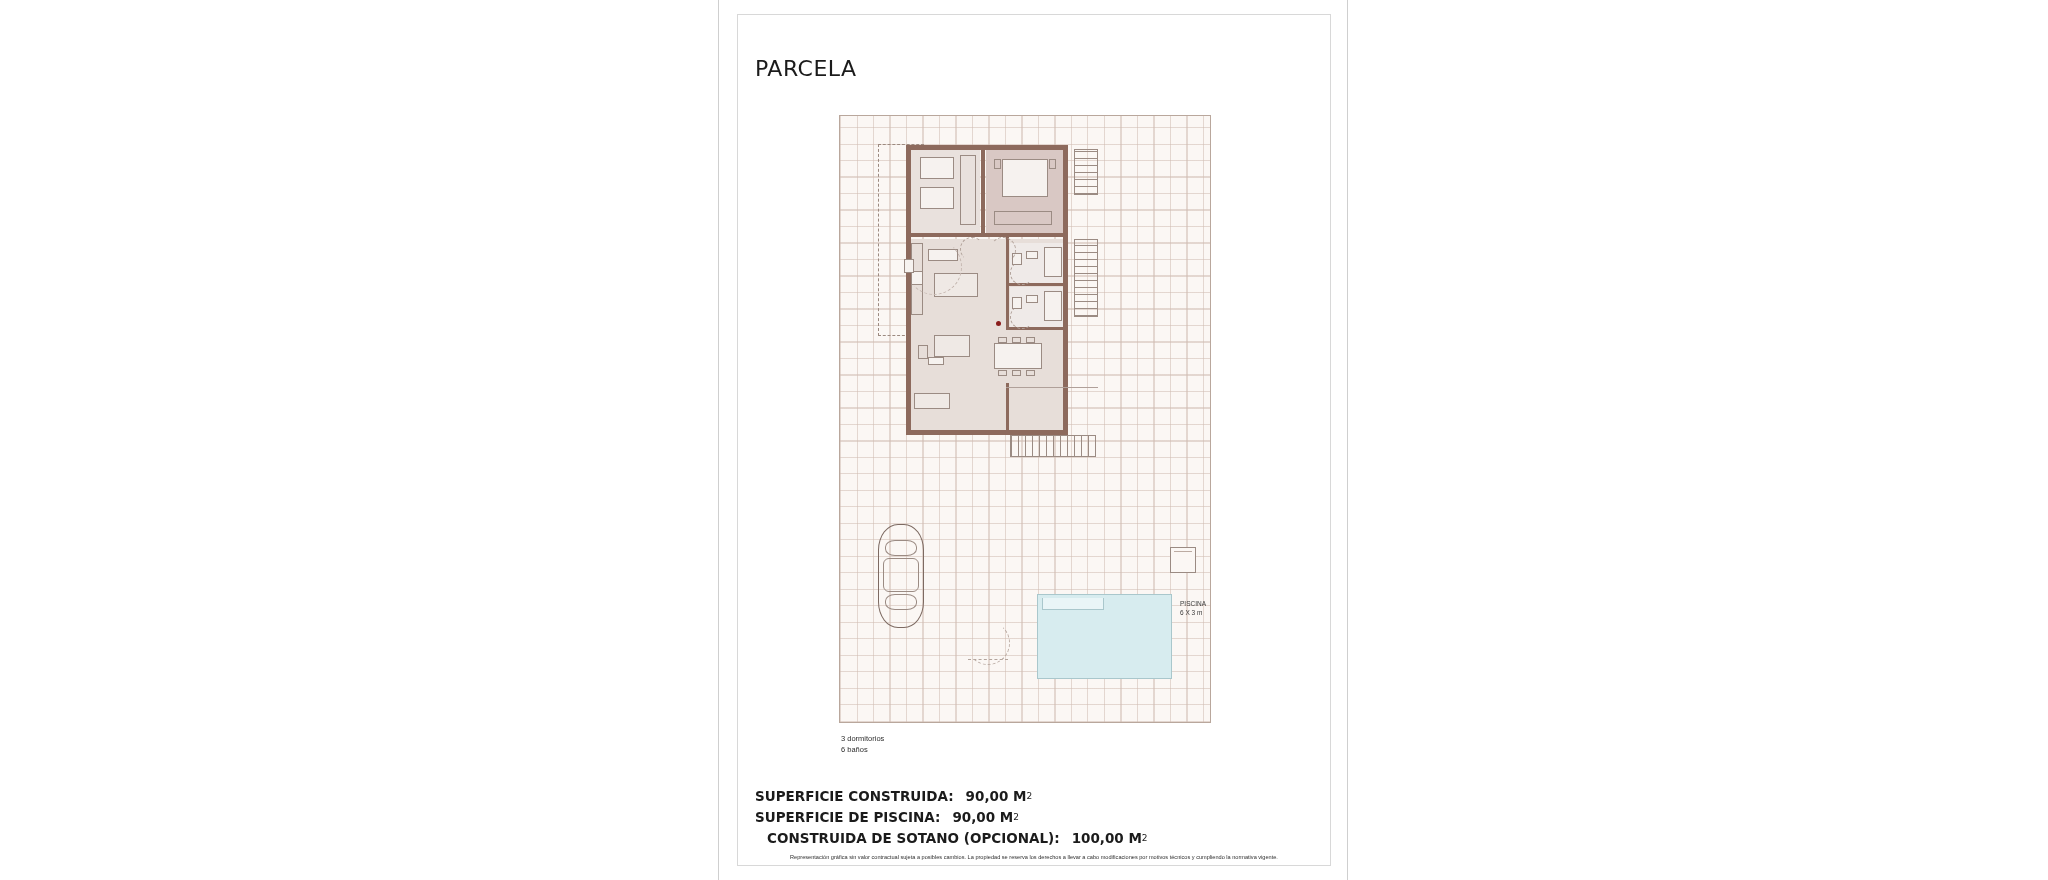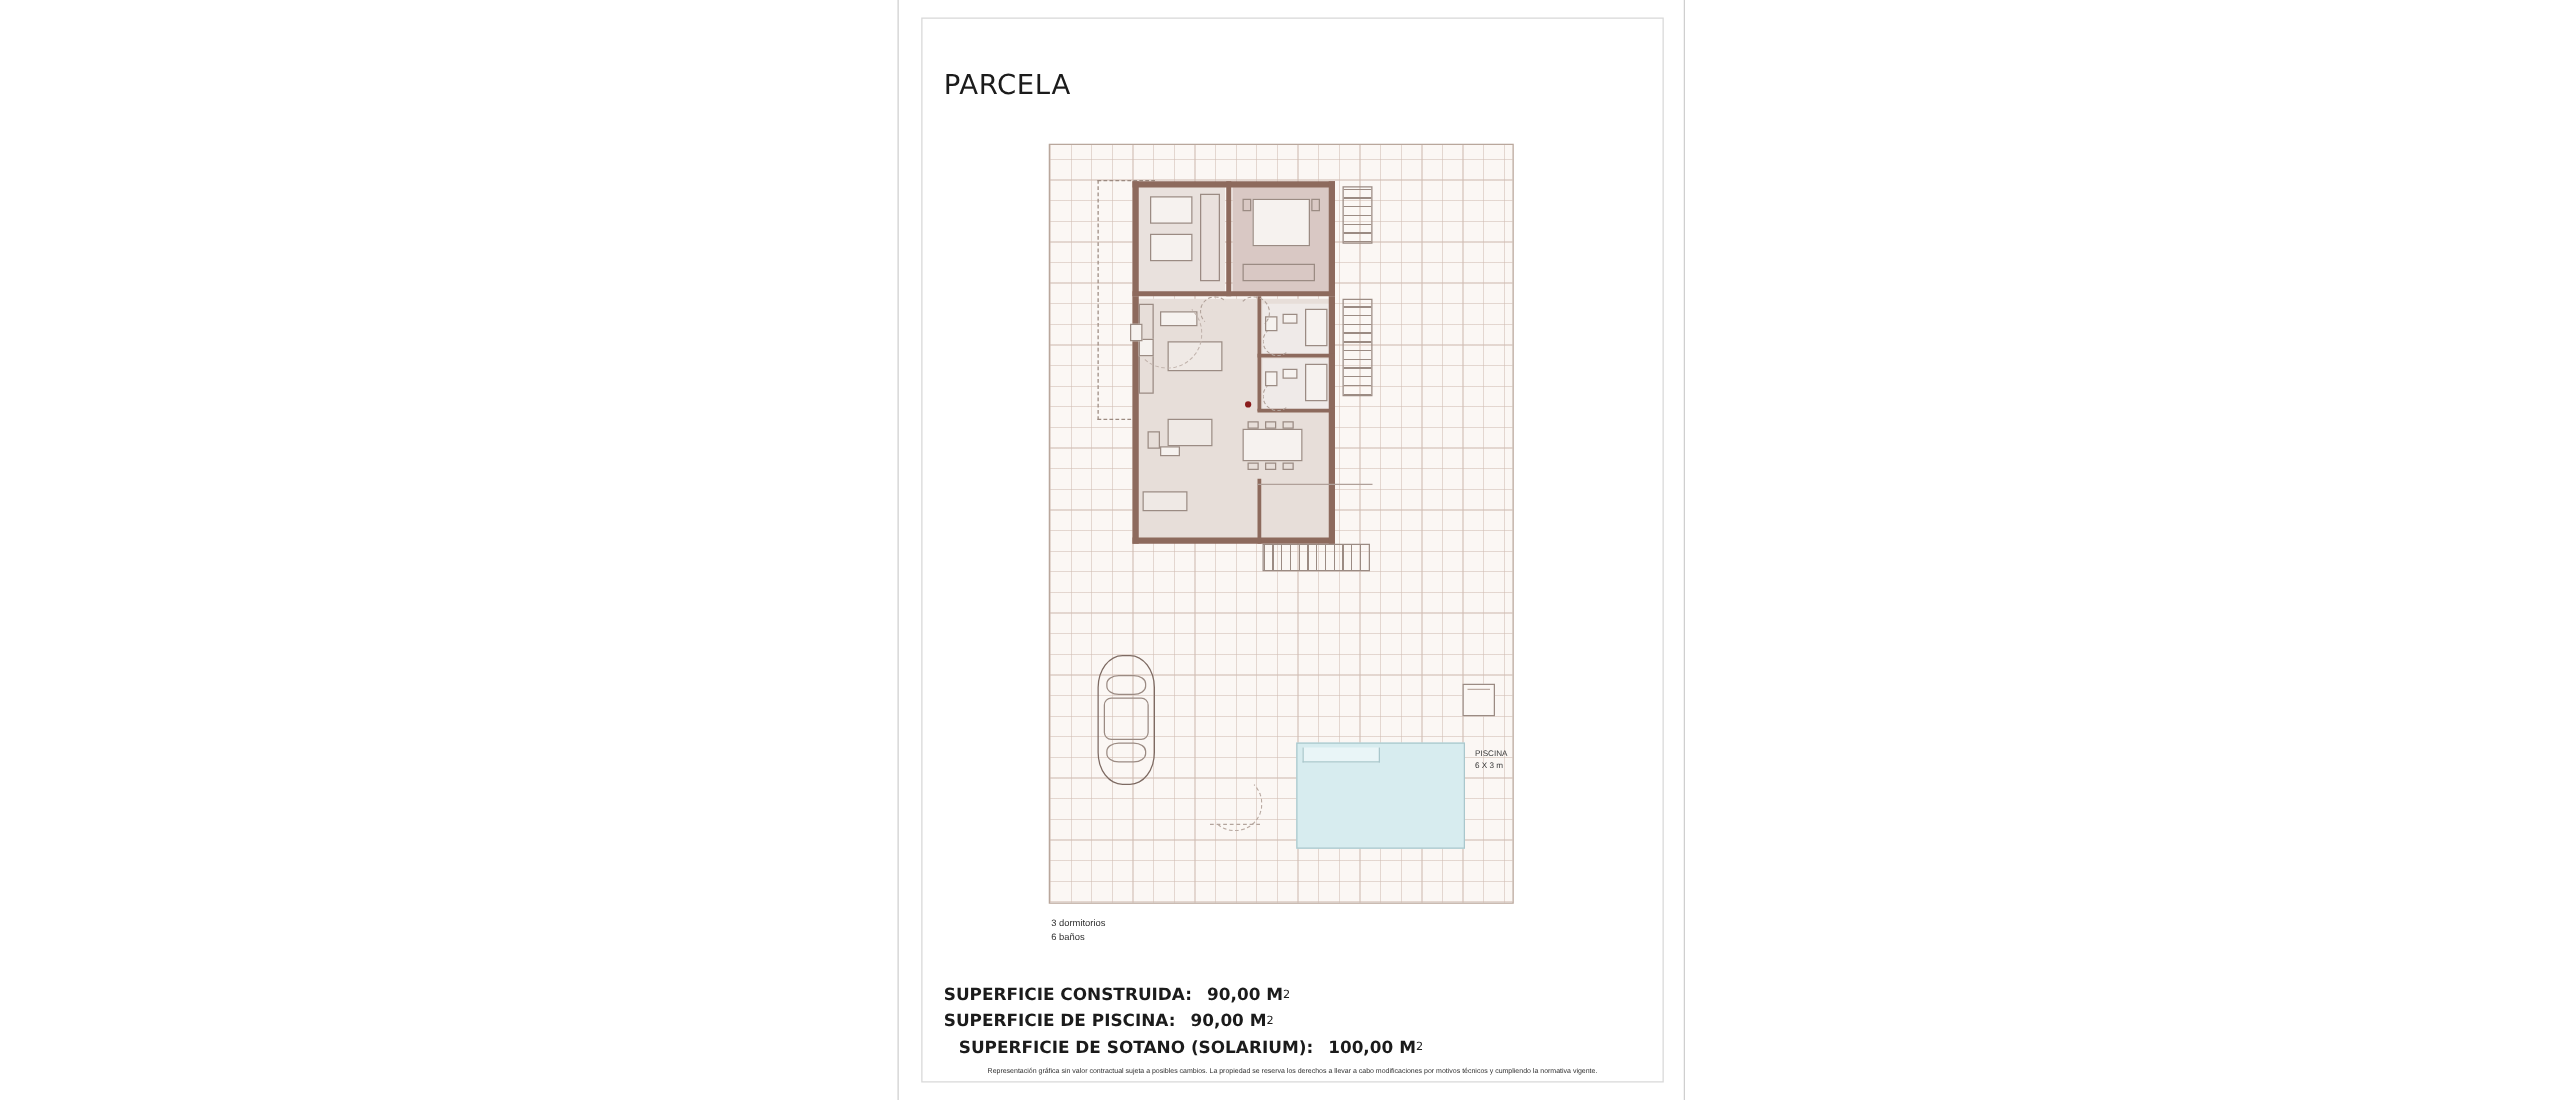--- a/index.html
+++ b/index.html
@@ -372,21 +372,21 @@
         <span class="lbl">SUPERFICIE CONSTRUIDA:</span>
         <span class="val">90,00 M</span>
           <sup class="m2">2</sup>
       </div>
       <div class="surf-row">
         <span class="lbl">SUPERFICIE DE PISCINA:</span>
         <span class="val">90,00 M</span>
           <sup class="m2">2</sup>
       </div>
       <div class="surf-row indent">
-        <span class="lbl">SUPERFICIE DE SOTANO (SOLARIUM):</span>
+        <span class="lbl">CONSTRUIDA DE SOTANO (OPCIONAL):</span>
         <span class="val">100,00 M</span>
           <sup class="m2">2</sup>
       </div>
     </div>
 
     <div class="legal">Representación gráfica sin valor contractual sujeta a posibles cambios. La propiedad se reserva los derechos a llevar a cabo modificaciones por motivos técnicos y cumpliendo la normativa vigente.</div>
   </div>
 </div>
 
 </body></html>

